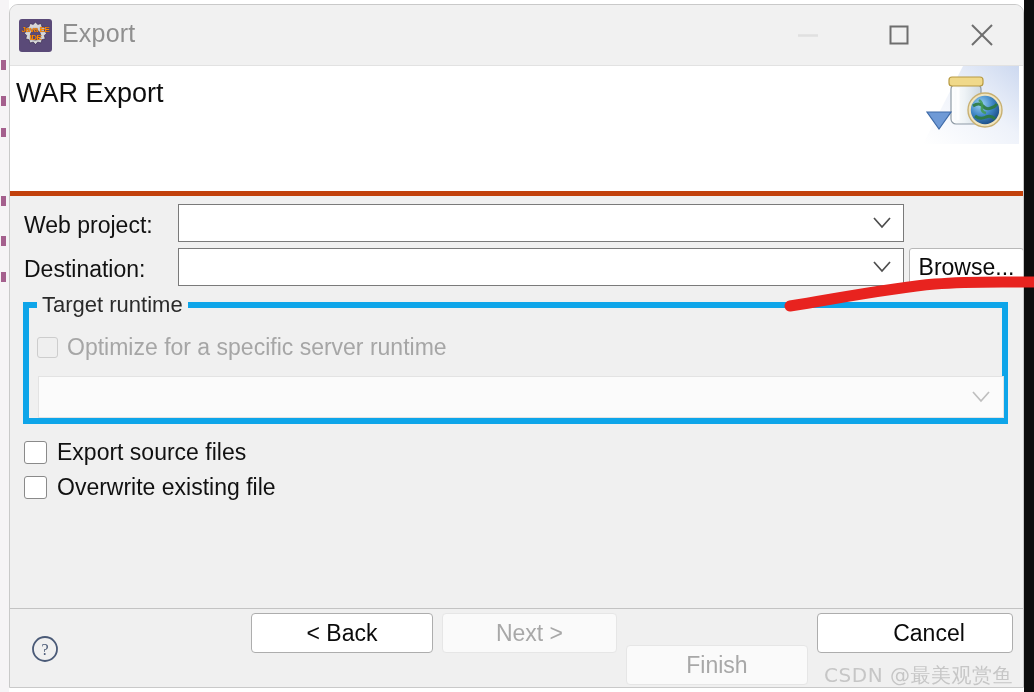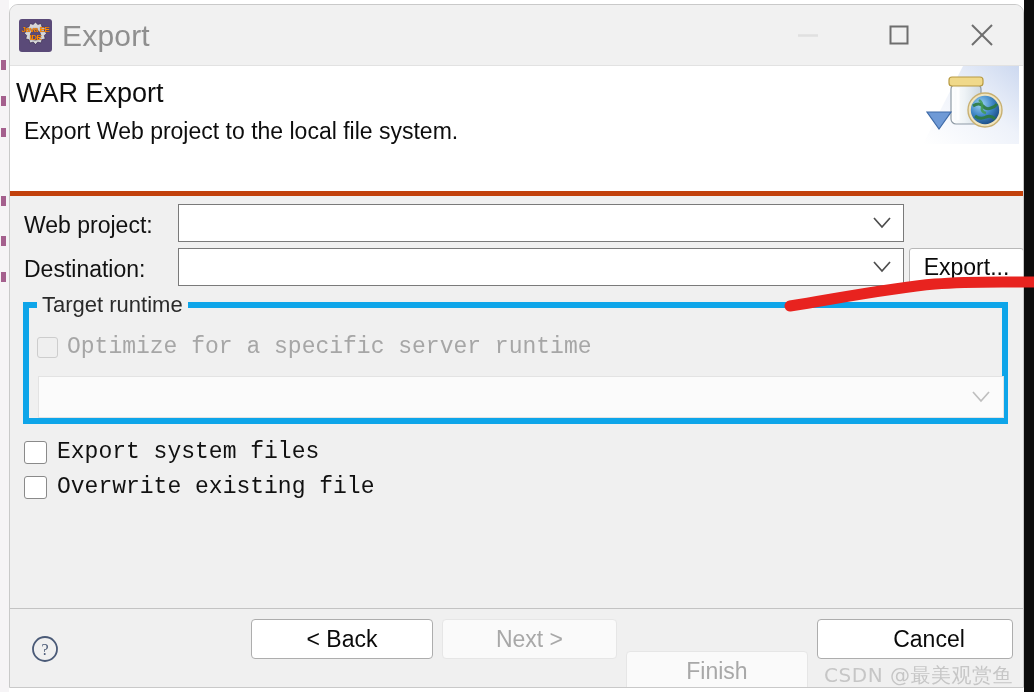--- a/index.html
+++ b/index.html
@@ -92,21 +92,21 @@
     font-size: 8px;
     text-shadow: 0 0 1px #3a2d52;
   }
   #title-icon .badge span {
     display: block;
   }
   #title-text {
     position: absolute;
     left: 52px;
     top: 14px;
-    font-size: 30px;
+    font-size: 25px;
     color: #8f8f8f;
     letter-spacing: .2px;
   }
   .wbtn {
     position: absolute;
     top: 0;
     width: 64px;
     height: 60px;
   }
   .wbtn svg { position: absolute; left: 50%; top: 50%; transform: translate(-50%,-50%); }
@@ -247,21 +247,20 @@
     flex: none;
   }
   .cbox.disabled {
     background: #efefef;
     border-color: #cdcdcd;
   }
   .cbox-label {
     font-size: 23px;
     color: #111;
     white-space: nowrap;
-    font-family: Liberation Mono, monospace;
   }
   .cbox-label.disabled { color: #a6a6a6; }
 
   #combo-runtime {
     position: absolute;
     left: 9px;
     top: 68px;
     width: 966px;
     height: 42px;
     box-sizing: border-box;
@@ -295,21 +294,21 @@
   }
   #help-icon {
     position: absolute;
     left: 20px;
     top: 25px;
     width: 30px;
     height: 30px;
   }
   .dlgbtn {
     position: absolute;
-    top: 10px;
+    top: 4px;
     height: 40px;
     box-sizing: border-box;
     border-radius: 4px;
     font-family: "Liberation Sans", sans-serif;
     font-size: 23px;
     text-align: center;
     line-height: 38px;
     padding: 0;
     cursor: default;
   }
@@ -393,21 +392,20 @@
     <div class="wbtn" id="btn-close">
       <svg width="30" height="30" viewBox="0 0 30 30" xmlns="http://www.w3.org/2000/svg">
         <line x1="5" y1="5" x2="25" y2="25" stroke="#6e6e6e" stroke-width="2"></line>
         <line x1="25" y1="5" x2="5" y2="25" stroke="#6e6e6e" stroke-width="2"></line>
       </svg>
     </div>
   </div>
 
   <div id="header">
     <div id="header-title">WAR Export</div>
-    <div id="header-desc">Export Web project to the local file system.</div>
     <div id="header-icon">
       <svg width="96" height="78" viewBox="0 0 96 78" xmlns="http://www.w3.org/2000/svg">
         <defs>
           <linearGradient id="bgfade" x1="0" y1="1" x2="1" y2="0">
             <stop offset="0%" stop-color="#ffffff"></stop>
             <stop offset="55%" stop-color="#eef2fa"></stop>
             <stop offset="100%" stop-color="#cdd9f0"></stop>
           </linearGradient>
           <linearGradient id="jarg" x1="0" y1="0" x2="1" y2="0">
             <stop offset="0%" stop-color="#ffffff"></stop>
@@ -452,40 +450,40 @@
     <div class="field-row" id="row-destination">
       <div class="field-label">Destination:</div>
     </div>
     <div class="combo" id="combo-destination">
       <div class="val"></div>
       <svg class="arrow" width="18" height="12" viewBox="0 0 18 12" xmlns="http://www.w3.org/2000/svg">
         <path d="M1 1 L9 10 L17 1" fill="none" stroke="#4d4d4d" stroke-width="1.7"></path>
       </svg>
     </div>
 
-    <button id="btn-browse">Export...</button>
+    <button id="btn-browse">Browse...</button>
 
     <div id="group-runtime">
       <div id="group-runtime-legend">Target runtime</div>
 
       <div id="chk-optimize-row">
         <div class="cbox disabled"></div>
         <div class="cbox-label disabled">Optimize for a specific server runtime</div>
       </div>
 
       <div id="combo-runtime">
         <svg class="arrow-d" width="18" height="12" viewBox="0 0 18 12" xmlns="http://www.w3.org/2000/svg">
           <path d="M1 1 L9 10 L17 1" fill="none" stroke="#bfbfbf" stroke-width="1.7"></path>
         </svg>
       </div>
     </div>
 
     <div class="opt-row" id="opt-export-source">
       <div class="cbox big"></div>
-      <div class="cbox-label">Export system files</div>
+      <div class="cbox-label">Export source files</div>
     </div>
     <div class="opt-row" id="opt-overwrite">
       <div class="cbox big"></div>
       <div class="cbox-label">Overwrite existing file</div>
     </div>
   </div>
 
   <div id="footer">
     <div id="help-icon">
       <svg width="30" height="30" viewBox="0 0 30 30" xmlns="http://www.w3.org/2000/svg">

